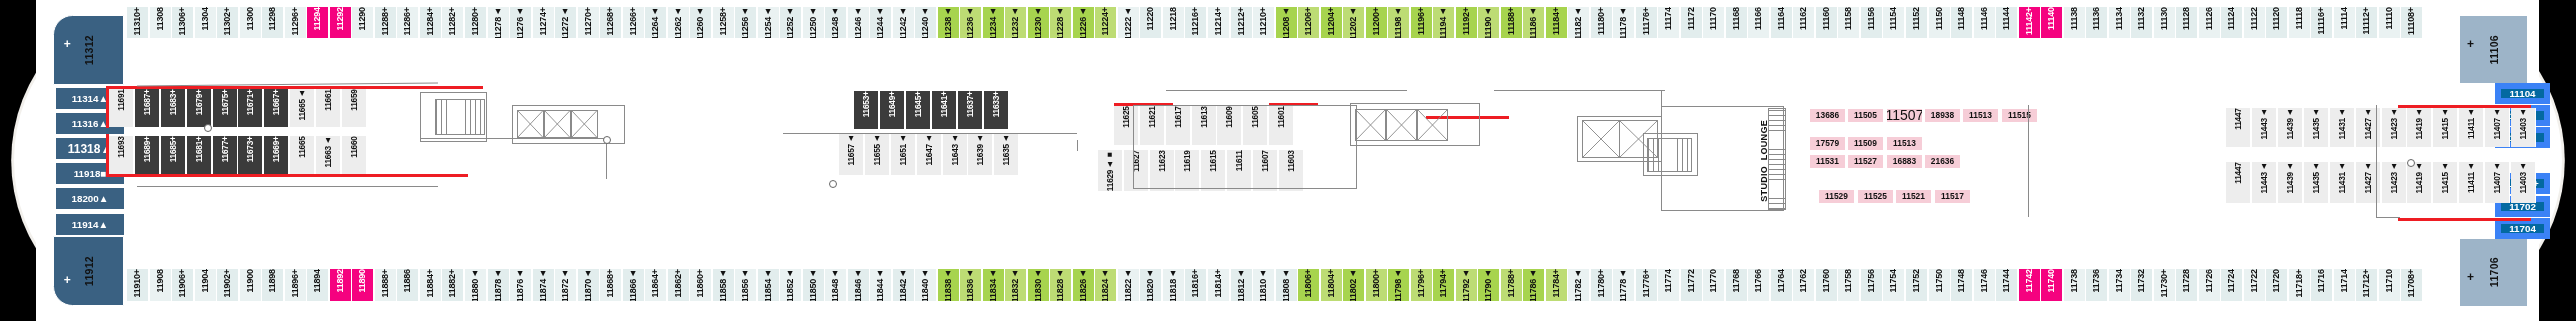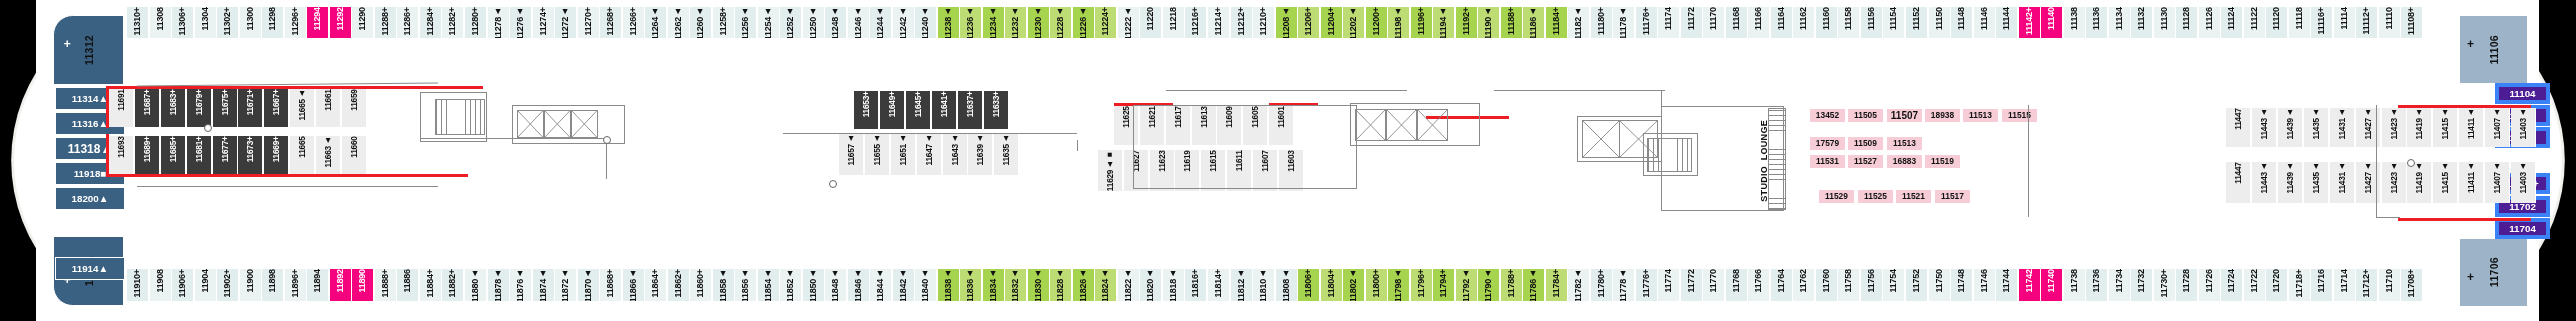--- a/index.html
+++ b/index.html
@@ -42,21 +42,21 @@
   .c-dark{background:#3b3b3b;color:#fff;}
   .c-grey{background:#ededed;color:#111;}
   .c-pinkpale{background:#f6cdd7;color:#111;}
 
   
   .blk{
     position:absolute;box-sizing:border-box;
     display:flex;align-items:center;justify-content:center;
     font-weight:bold;color:#fff;
   }
-  .blk.red{background:#4c1d95;border:4px solid #3b82f6;}
+  .blk.red{background:#0369a1;border:6px solid #3b82f6;}
   .blk.steel{background:#3a6182;border:1px solid #fff;}
 
   
   .redline{position:absolute;background:#ee1d23;}
 
   
   .wall{position:absolute;background:#8a8a8a;}
   .box{position:absolute;border:1px solid #8a8a8a;box-sizing:border-box;background:transparent;}
   .lift{position:absolute;border:1px solid #8a8a8a;box-sizing:border-box;}
   .stair{position:absolute;border:1px solid #8a8a8a;box-sizing:border-box;
@@ -709,21 +709,21 @@
       </div>
       <div class="blk steel" style="position: absolute; left: 55px; top: 137px; width: 70px; height: 23px; font-size: 12px;">
         <span>11318▲</span>
       </div>
       <div class="blk steel" style="position: absolute; left: 55px; top: 162px; width: 70px; height: 23px; font-size: 9.8px;">
         <span>11918■</span>
       </div>
       <div class="blk steel" style="position: absolute; left: 55px; top: 187px; width: 70px; height: 23px; font-size: 9.8px;">
         <span>18200▲</span>
       </div>
-      <div class="blk steel" style="position: absolute; left: 55px; top: 213px; width: 70px; height: 23px; font-size: 9.8px; margin-top: 44px;">
+      <div class="blk steel" style="position: absolute; left: 55px; top: 213px; width: 70px; height: 23px; font-size: 9.8px;">
         <span>11914▲</span>
       </div>
     </div>
 
   <div class="blk" style="left:2459px;top:15.4px;width:69px;height:69px;background:#9db4c8;color:#111;border:1px solid #fff;">
     <span class="vlabel" style="position:static;font-size:10.5px;color:#111;">11106</span>
     <span style="position:absolute;left:7px;top:21px;font-size:12px;color:#111;">+</span>
   </div>
   <div class="blk" style="left:2459px;top:238px;width:69px;height:69px;background:#9db4c8;color:#111;border:1px solid #fff;">
     <span class="vlabel" style="position:static;font-size:10.5px;color:#111;">11706</span>
@@ -992,27 +992,27 @@
 
   <div class="redline" style="left:420px;top:86px;width:63px;height:2.8px;"></div>
   <div class="redline" style="left:1114px;top:103px;width:59px;height:2.8px;"></div>
   <div class="redline" style="left:1269px;top:103px;width:49px;height:2.8px;"></div>
   <div class="redline" style="left:1426px;top:116px;width:83px;height:2.8px;"></div>
   <div class="redline" style="left:2398px;top:105px;width:133px;height:2.8px;"></div>
   <div class="redline" style="left:2398px;top:218px;width:133px;height:2.8px;"></div>
 
   <div id="studio-upper">
       <div class="cab c-pinkpale" style="position: absolute; left: 1810px; top: 109px; width: 36px; height: 12.6px; align-items: center;">
-        <span style="font-weight: bold; font-size: 8.4px;">13452</span>
+        <span style="font-weight: bold; font-size: 8.4px;">13686</span>
       </div>
       <div class="cab c-pinkpale" style="position: absolute; left: 1848px; top: 109px; width: 36px; height: 12.6px; align-items: center;">
         <span style="font-weight: bold; font-size: 8.4px;">11505</span>
       </div>
       <div class="cab c-pinkpale" style="position: absolute; left: 1887px; top: 109px; width: 36px; height: 12.6px; align-items: center;">
-        <span style="font-weight: bold; font-size: 10px;">11507</span>
+        <span style="font-weight: normal; font-size: 14px;">11507</span>
       </div>
       <div class="cab c-pinkpale" style="position: absolute; left: 1925px; top: 109px; width: 36px; height: 12.6px; align-items: center;">
         <span style="font-weight: bold; font-size: 8.4px;">18938</span>
       </div>
       <div class="cab c-pinkpale" style="position: absolute; left: 1963px; top: 109px; width: 36px; height: 12.6px; align-items: center;">
         <span style="font-weight: bold; font-size: 8.4px;">11513</span>
       </div>
       <div class="cab c-pinkpale" style="position: absolute; left: 2002px; top: 109px; width: 36px; height: 12.6px; align-items: center;">
         <span style="font-weight: bold; font-size: 8.4px;">11515</span>
       </div>
@@ -1032,21 +1032,21 @@
       <div class="cab c-pinkpale" style="position: absolute; left: 1810px; top: 155px; width: 36px; height: 12.6px; align-items: center;">
         <span style="font-weight: bold; font-size: 8.4px;">11531</span>
       </div>
       <div class="cab c-pinkpale" style="position: absolute; left: 1848px; top: 155px; width: 36px; height: 12.6px; align-items: center;">
         <span style="font-weight: bold; font-size: 8.4px;">11527</span>
       </div>
       <div class="cab c-pinkpale" style="position: absolute; left: 1887px; top: 155px; width: 36px; height: 12.6px; align-items: center;">
         <span style="font-weight: bold; font-size: 8.4px;">16883</span>
       </div>
       <div class="cab c-pinkpale" style="position: absolute; left: 1925px; top: 155px; width: 36px; height: 12.6px; align-items: center;">
-        <span style="font-weight: bold; font-size: 8.4px;">11519</span>
+        <span style="font-weight: bold; font-size: 8.4px;">21636</span>
       </div>
     </div>
   <div id="studio-bottom">
       <div class="cab c-pinkpale" style="position: absolute; left: 1819px; top: 190px; width: 36px; height: 12.6px; align-items: center;">
         <span style="font-weight: bold; font-size: 8.4px;">11529</span>
       </div>
       <div class="cab c-pinkpale" style="position: absolute; left: 1858px; top: 190px; width: 36px; height: 12.6px; align-items: center;">
         <span style="font-weight: bold; font-size: 8.4px;">11525</span>
       </div>
       <div class="cab c-pinkpale" style="position: absolute; left: 1896px; top: 190px; width: 36px; height: 12.6px; align-items: center;">

